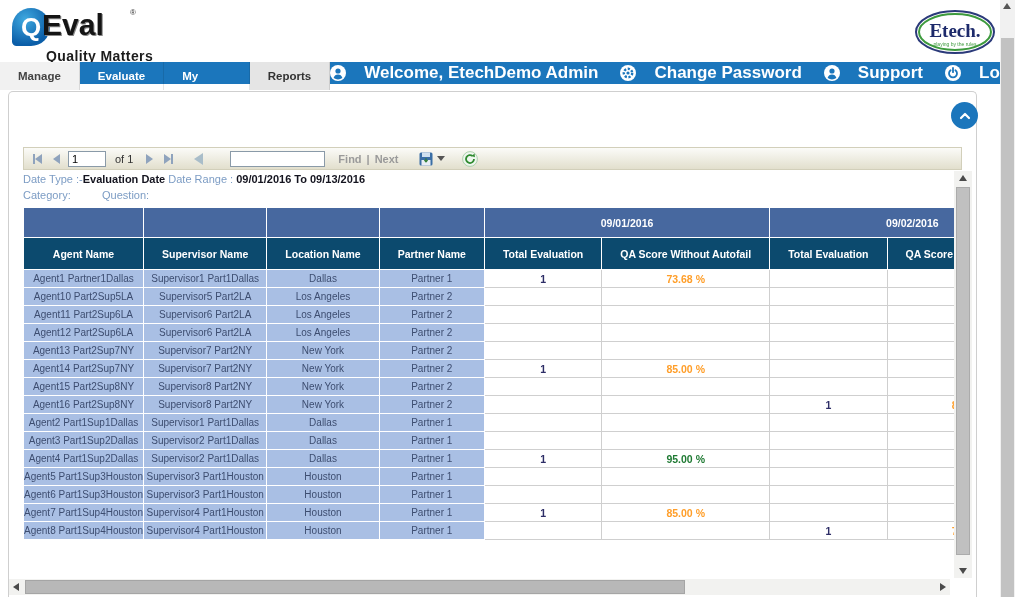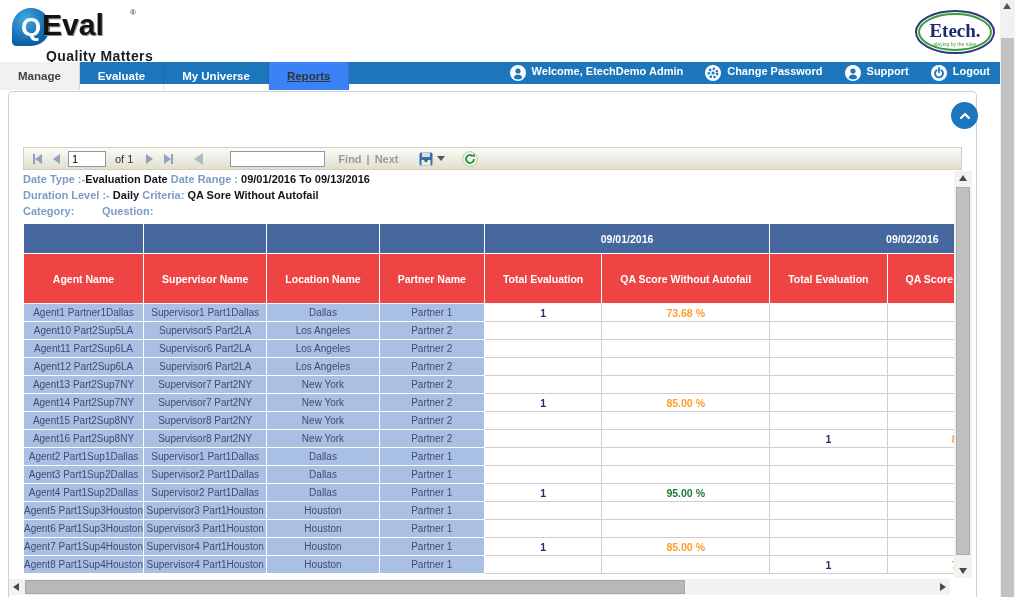--- a/index.html
+++ b/index.html
@@ -19,23 +19,23 @@
   .q-tagline { position:absolute; left:34px; top:42px; font-size:14px; font-weight:bold; color:#1c1c1c; letter-spacing:.4px; }
   .etech-logo { position:absolute; right:4px; top:8px; width:82px; height:48px; }
 
   
   #navbar { position:absolute; left:0; top:62px; width:1000px; height:22px; background:#1b76bc;
     display:flex; align-items:stretch; }
   .tabs { display:flex; height:28px; }
   .tab { padding:0 18px; line-height:28px; font-size:11.5px; font-weight:bold; color:#fff; cursor:pointer;
     border-right:1px solid rgba(0,0,0,.10); }
   .tab.light { background:#f1f1f1; color:#444; }
-  .tab.active { background:#3b82f6; color:#333;text-decoration:underline; }
+  .tab.active { background:#e5e5e5; color:#333; }
   .nav-right { margin-left:auto; display:flex; align-items:center; gap:22px; padding-right:10px; }
-  .nav-item { display:flex; align-items:flex-start; gap:6px; color:#fff; font-size:11px; font-weight:bold; cursor:pointer; white-space:nowrap; }
+  .nav-item { display:flex; align-items:center; gap:18px; color:#fff; font-size:17px; font-weight:bold; cursor:pointer; white-space:nowrap; }
   .nav-item svg { display:block; }
 
   
   #page-scrollbar { position:absolute; right:0; top:0; width:15px; height:597px; background:#f1f1f1; }
   #page-scrollbar .up-arr { position:absolute; top:3px; left:3px; width:0; height:0;
     border-left:4px solid transparent; border-right:4px solid transparent; border-bottom:6px solid #555; }
   #page-scroll-thumb { position:absolute; left:1px; top:38px; width:13px; height:559px; background:#c2c2c2; }
 
   
   #frame { position:absolute; left:8px; top:91px; width:969px; height:506px; background:#fff;
@@ -62,30 +62,30 @@
   .export-group { display:flex; align-items:center; margin-left:14px; cursor:pointer; }
   .caret-down { width:0; height:0; border-left:4px solid transparent; border-right:4px solid transparent;
     border-top:5px solid #555; margin-left:3px; }
   .refresh-btn { margin-left:12px; cursor:pointer; display:flex; }
 
   
   #report-body { position:absolute; left:14px; right:14px; top:79px; bottom:0; overflow:hidden; }
   #report-title { font-size:15px; font-weight:bold; color:#5b7fb9; margin-top:3px; }
   .meta-line { font-size:11px; line-height:16px; white-space:nowrap; }
   .pair { display:inline-block; }
-  .lbl { color:#7c9cc4; font-weight:bold; }
+  .lbl { color:#7c9cc4; font-weight:normal; }
   .val { color:#14141f; font-weight:bold; }
   .p-datetype { min-width:133px; } .p-client { min-width:172px; } .p-form { min-width:186px; }
   .p-duration { min-width:108px; } .p-category { min-width:76px; }
 
   
   #trend-table { border-collapse:collapse; margin-top:4px; table-layout:fixed; }
   #trend-table th, #trend-table td { overflow:hidden; white-space:nowrap; }
   th.grp { background:#47689f; border:1px solid #fff; height:30px; color:#fff; font-size:10.5px; font-weight:bold; text-align:center; }
-  th.colh { background:#ef4444; border:1px solid #fff; height:50px; color:#fff; font-size:10.5px; font-weight:bold;
+  th.colh { background:#0c4a6e; border:1px solid #fff; height:32px; color:#fff; font-size:10.5px; font-weight:bold;
     text-align:center; white-space:normal; line-height:12px; padding:0 18px; }
   td.fixedc { background:#a9bfe4; border:1px solid #fff; height:18px; color:#3d4d70; font-size:10px; text-align:center; }
   td.datac { background:#fff; border:1px solid #cfcfcf; height:18px; font-size:10.5px; font-weight:bold; text-align:center; }
   td.totalc { color:#2d2d66; }
   .cw-agent{width:143px}.cw-sup{width:145px}.cw-loc{width:92px}.cw-part{width:72px}.cw-tot{width:52px}.cw-qa{width:70px}
 
   
   .sb-arr { position:absolute; background:#f2f2f0; display:flex; align-items:center; justify-content:center; cursor:pointer; }
   #vscroll { position:absolute; right:4px; top:79px; bottom:19px; width:18px; background:#f2f2f0; }
   #vscroll .a-up { top:0; left:0; width:18px; height:14px; }
@@ -224,24 +224,20 @@
       </div>
     </div>
 
     <div id="report-body">
 
       <div class="meta-line">
         <span class="pair p-datetype"><span class="lbl">Date Type :-</span><span class="val">Evaluation Date</span></span>
         <span class="pair"><span class="lbl">Date Range :</span> <span class="val">09/01/2016 To 09/13/2016</span></span>
       </div>
       <div class="meta-line">
-        <span class="pair p-duration"><span class="lbl">Duration Level :-</span> <span class="val">Daily</span></span>
-        <span class="pair"><span class="lbl">Criteria:</span>&nbsp;<span class="val">QA Sore Without Autofail</span></span>
-      </div>
-      <div class="meta-line">
         <span class="pair p-category"><span class="lbl">Category:</span><span class="val"></span></span>
         <span class="pair"><span class="lbl">Question:</span><span class="val"></span></span>
       </div>
 
       <table id="trend-table">
           <thead>
             <tr class="">
               <th class="grp cw-agent"></th>
               <th class="grp cw-sup"></th>
               <th class="grp cw-loc"></th>

